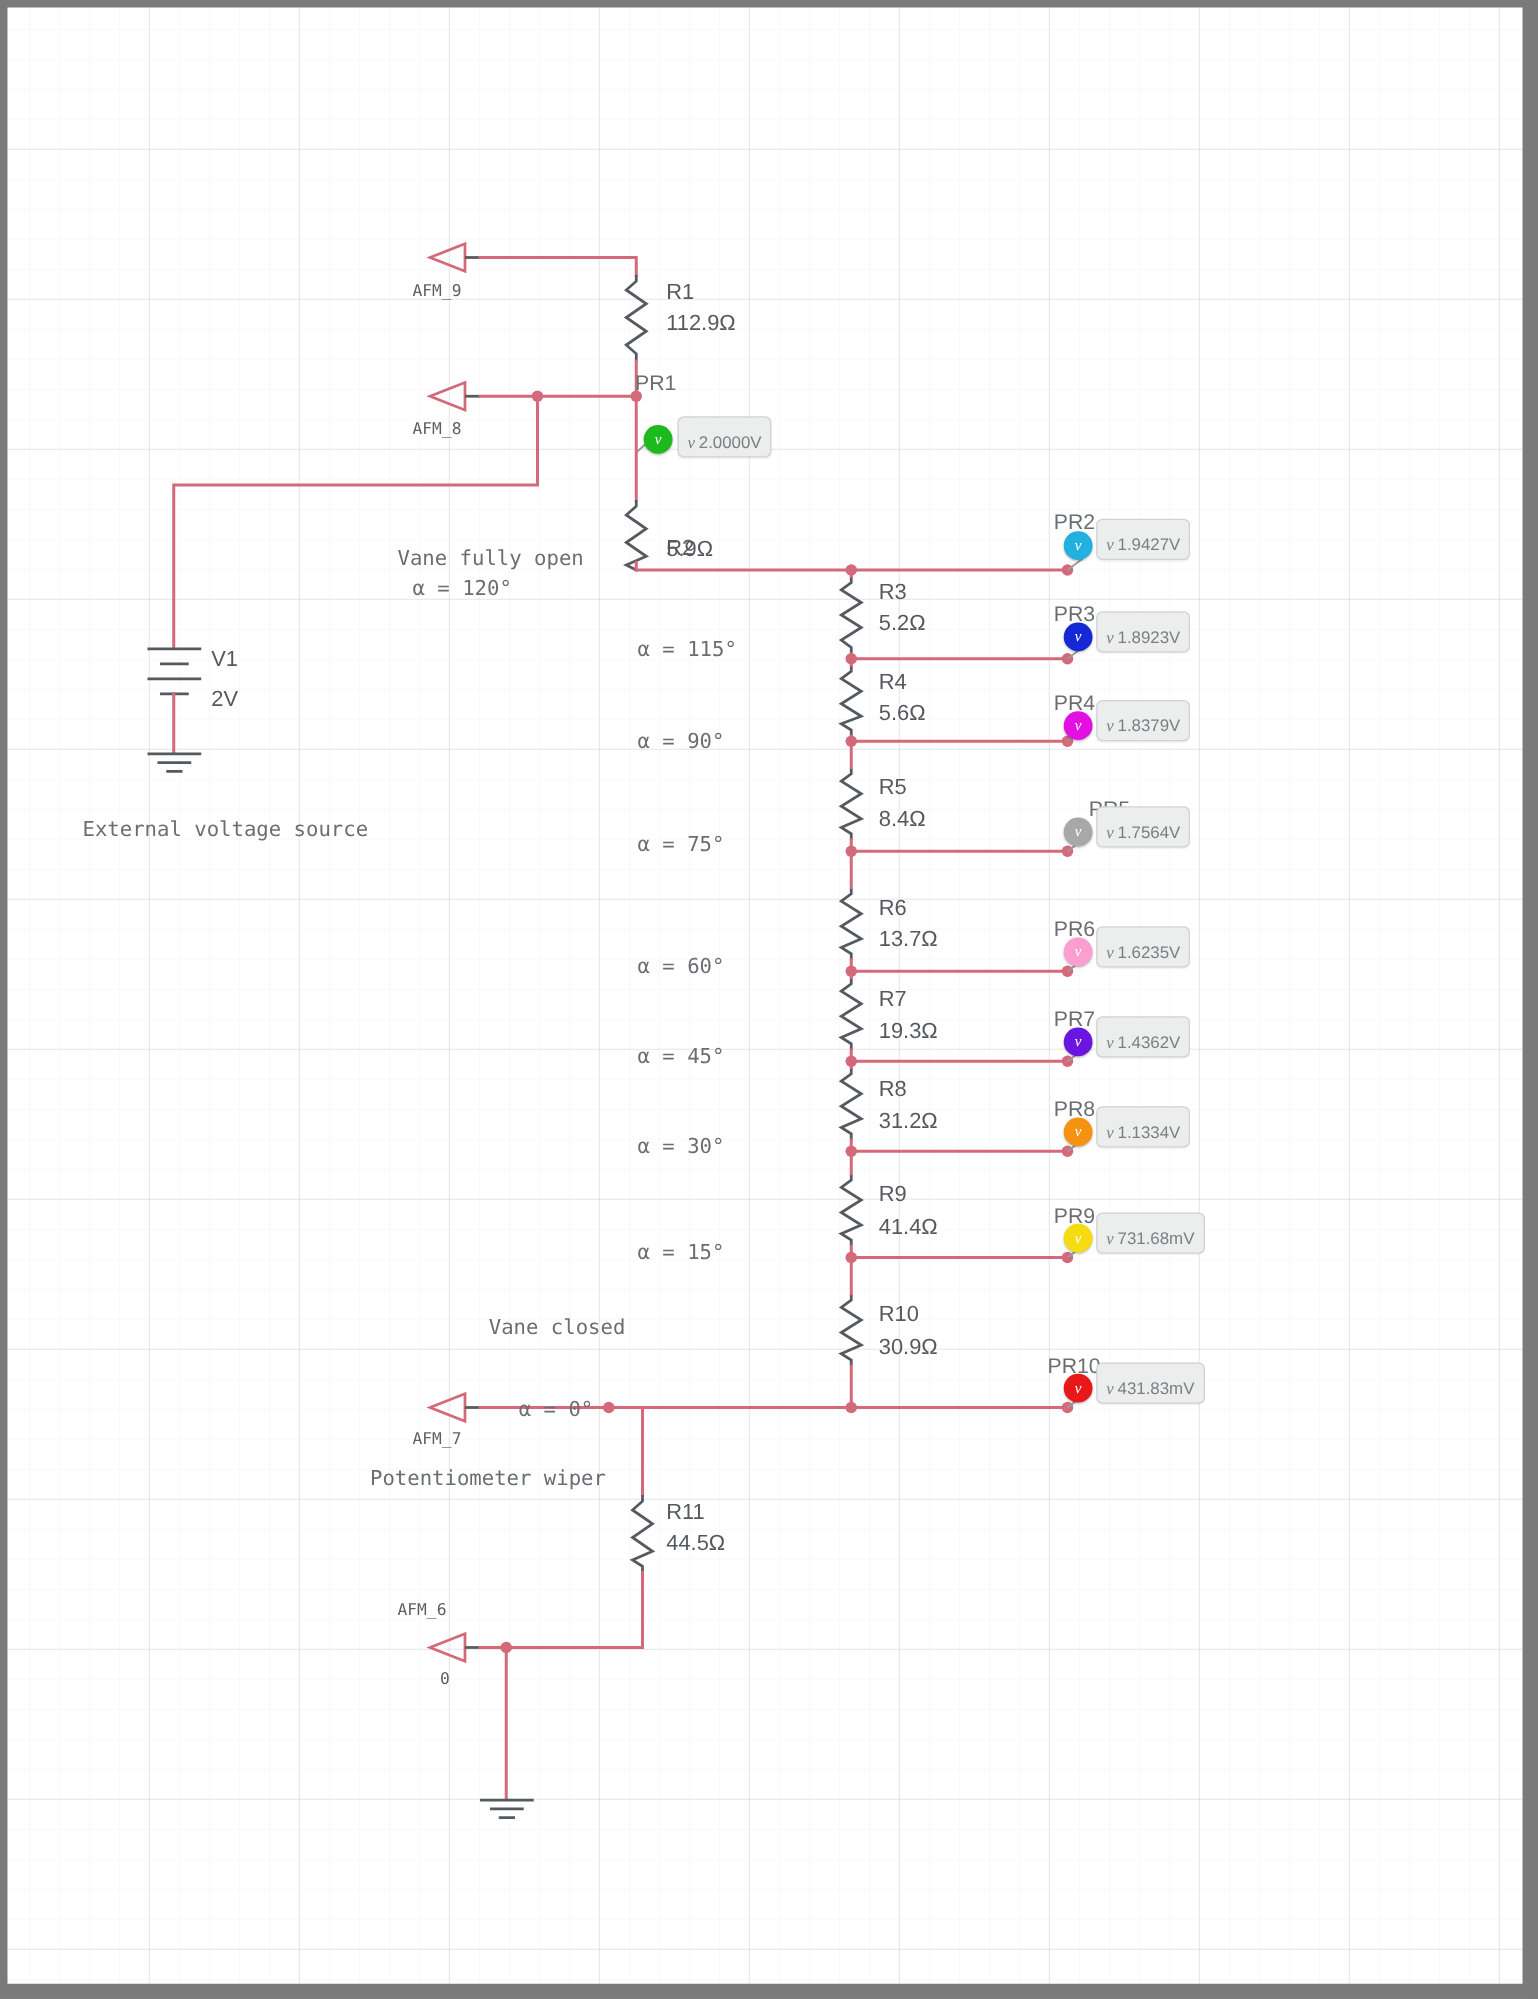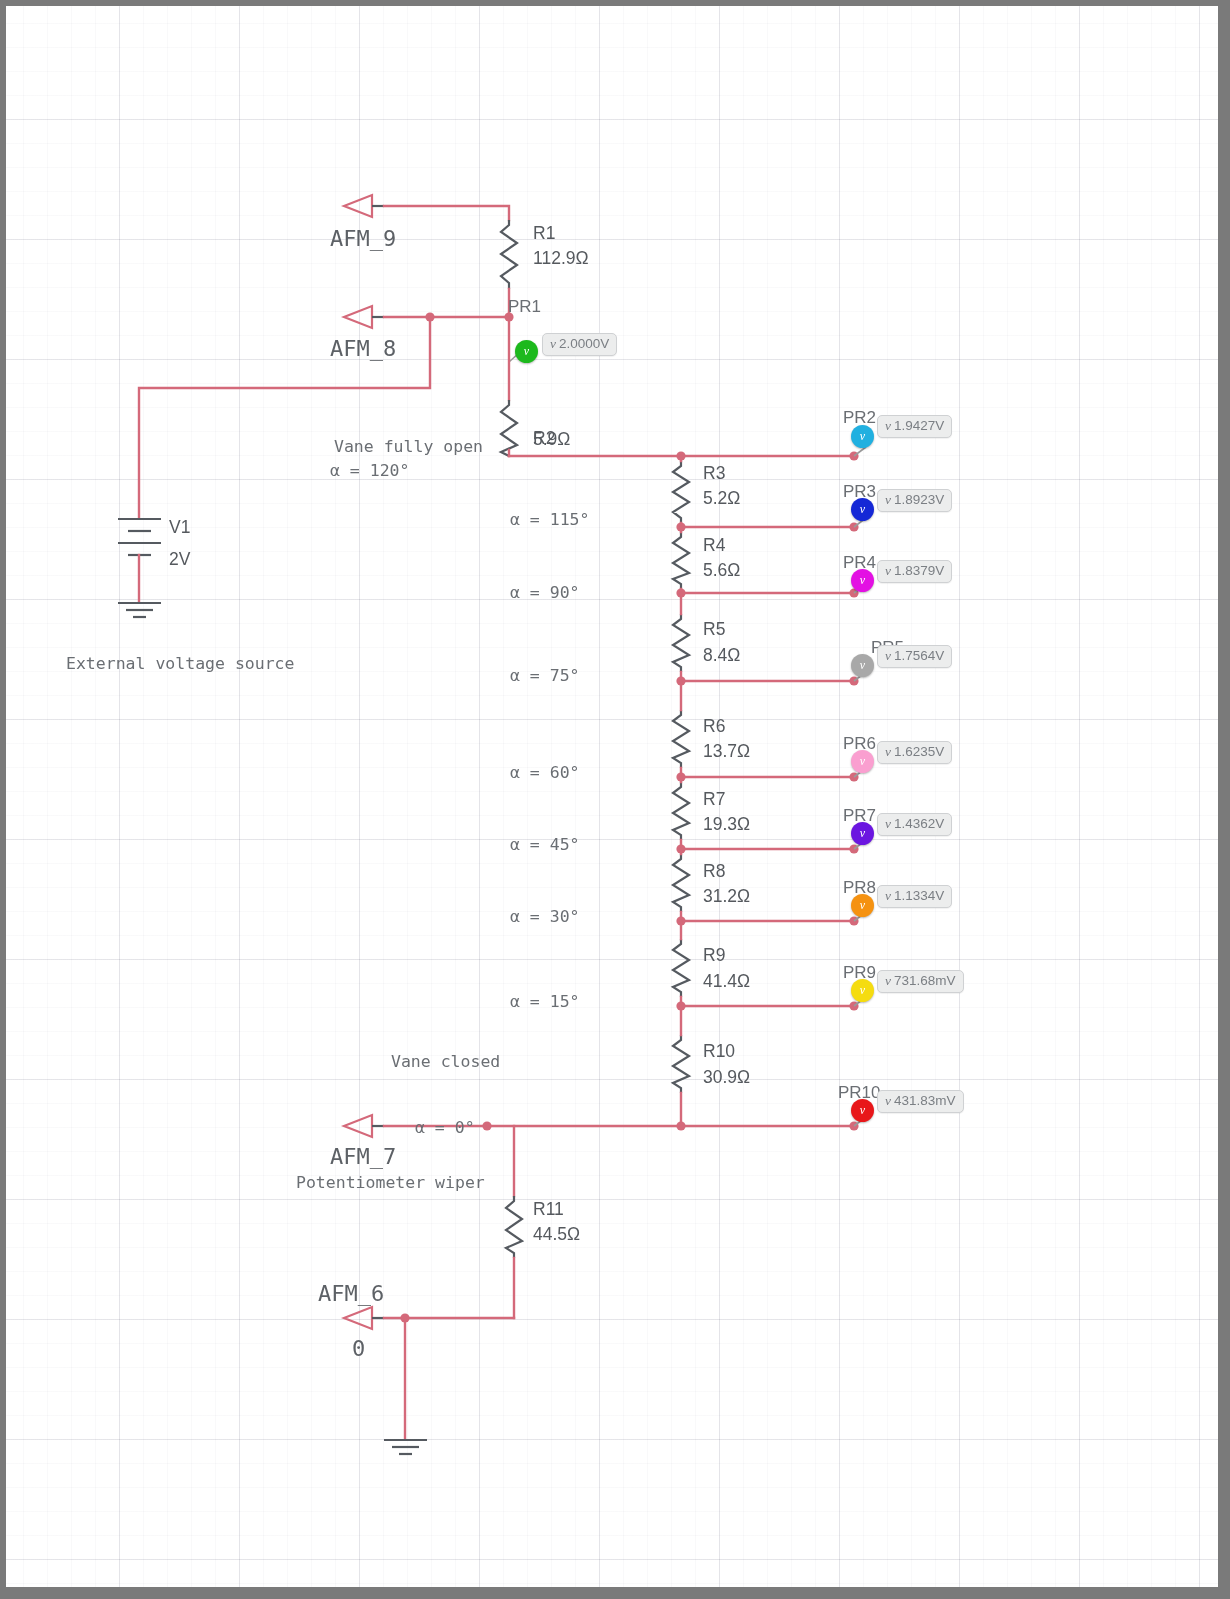--- a/index.html
+++ b/index.html
@@ -88,21 +88,21 @@
     white-space: nowrap;
     line-height: 1.05;
   }
   .lbl.mono {
     font-family: "DejaVu Sans Mono", "Liberation Mono", monospace;
     font-size: 16.5px;
     letter-spacing: 0px;
     color: #6a6e73;
   }
   .lbl.port-name {
-    font-size: 22px;
+    font-size: 13px;
     color: #5d6166;
     font-family: "DejaVu Sans Mono", "Liberation Mono", monospace;
   }
   .lbl.ref {
     font-size: 17.5px;
     color: #55595e;
   }
 
   .probe {
     position: absolute;
@@ -123,21 +123,21 @@
     font-size: 17px;
     color: #6a6e73;
     font-family: "Liberation Sans", sans-serif;
     white-space: nowrap;
   }
   .probe-badge {
     position: absolute;
     background: #eceded;
     border: 1px solid #cfd1d3;
     border-radius: 5px;
-    padding: 2px 7px 3px 7px;
+    padding: 12px 7px 3px 7px;
     font-size: 13.5px;
     color: #7b7f84;
     white-space: nowrap;
     font-family: "Liberation Sans", sans-serif;
     box-shadow: 0 1px 1px rgba(0,0,0,0.06);
   }
   .probe-badge .vmark {
     font-style: italic;
     font-family: "Liberation Serif", serif;
     margin-right: 3px;
@@ -331,21 +331,21 @@
 
     <div class="lbl ref" style="left:697px; top:940px;">R9</div>
     <div class="lbl ref" style="left:697px; top:966px;">41.4Ω</div>
 
     <div class="lbl ref" style="left:697px; top:1036px;">R10</div>
     <div class="lbl ref" style="left:697px; top:1062px;">30.9Ω</div>
 
     <div class="lbl ref" style="left:527px; top:1194px;">R11</div>
     <div class="lbl ref" style="left:527px; top:1219px;">44.5Ω</div>
 
-    <div class="lbl mono" style="left:328px; top:432px;">Vane fully open</div>
+    <div class="lbl mono" style="left:312px; top:432px;">Vane fully open</div>
     <div class="lbl mono" style="left:324px; top:456px;">α = 120°</div>
 
     <div class="lbl mono" style="left:504px; top:505px;">α = 115°</div>
     <div class="lbl mono" style="left:504px; top:578px;">α = 90°</div>
     <div class="lbl mono" style="left:504px; top:661px;">α = 75°</div>
     <div class="lbl mono" style="left:504px; top:758px;">α = 60°</div>
     <div class="lbl mono" style="left:504px; top:830px;">α = 45°</div>
     <div class="lbl mono" style="left:504px; top:902px;">α = 30°</div>
     <div class="lbl mono" style="left:504px; top:987px;">α = 15°</div>
 

